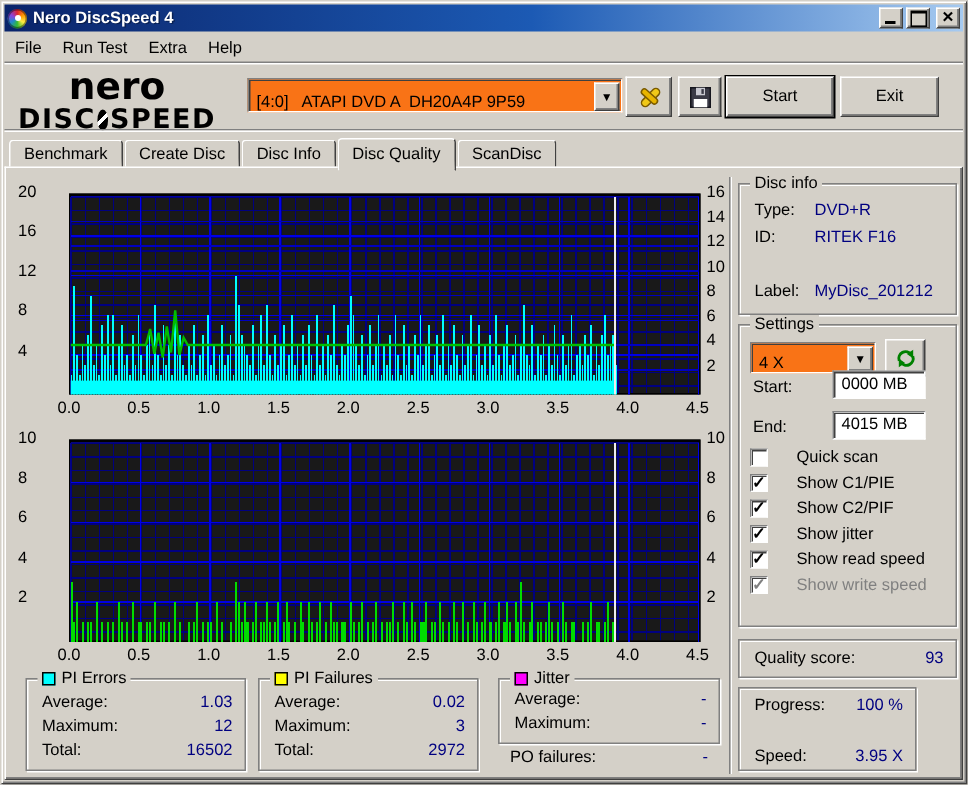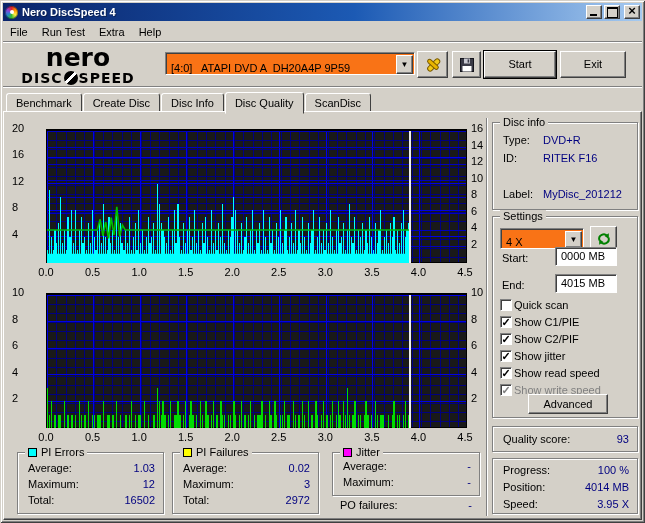--- a/index.html
+++ b/index.html
@@ -30,21 +30,21 @@
   .tb-close::after { content:"×"; position:absolute; left:0; right:0; top:-2px; text-align:center;
                      font-weight:bold; font-size:13px; line-height:14px; }
   
   .menubar { position:absolute; left:3px; top:22px; right:3px; height:19px; display:flex; align-items:center; }
   .menu-item { padding:1px 7px; }
   .groove { position:absolute; left:3px; right:3px; height:2px;
             border-top:1px solid #808080; border-bottom:1px solid #fff; }
   
   .logo { position:absolute; left:12px; top:45px; width:132px; text-align:center; line-height:1; }
   .logo-nero { font-weight:bold; font-size:25px; letter-spacing:0px; font-family:"DejaVu Sans",sans-serif; }
-  .logo-sub { font-weight:bold; font-size:14px; letter-spacing:1px; margin-top:1px;
+  .logo-sub { font-weight:bold; font-size:18px; letter-spacing:1px; margin-top:1px;
               display:flex; align-items:center; justify-content:center; gap:1px; font-family:"DejaVu Sans",sans-serif;}
   .disc-o { display:inline-block; width:14px; height:14px; border-radius:50%;
             background:linear-gradient(135deg,#000 40%,#fff 40%,#fff 56%,#000 56%); }
   .combo { position:absolute; left:165px; top:52px; width:250px; height:23px; background:#f97316;
            border:1px solid; border-color:#808080 #fff #fff #808080;
            box-shadow:inset 1px 1px 0 #404040; display:flex; align-items:flex-end; }
   .combo-text { flex:1; padding-left:5px; white-space:pre; }
   .combo-arrow-btn { width:17px; height:19px; margin-right:1px; background:#D4D0C8; text-align:center;
            border:1px solid; border-color:#fff #404040 #404040 #fff; box-shadow:inset -1px -1px 0 #808080;
            font-size:8px; line-height:18px; }
@@ -75,21 +75,21 @@
   
   .groupbox { position:absolute; border:1px solid #808080; box-shadow:1px 1px 0 #ffffff, inset 1px 1px 0 #ffffff; }
   .gb-title { position:absolute; top:-7px; left:7px; background:#D4D0C8; padding:0 3px; display:flex; align-items:center; gap:4px; }
   .swatch { width:9px; height:9px; border:1px solid #000; display:inline-block; }
   .row { position:absolute; left:10px; right:8px; display:flex; justify-content:space-between; }
   .val { color:#000080; text-align:right; }
   .lab { color:#000; }
   
   .field { position:absolute; background:#fff; border:1px solid; border-color:#808080 #fff #fff #808080;
            box-shadow:inset 1px 1px 0 #404040; padding:2px 0 0 5px; }
-  .cb-row { position:absolute; left:500px; display:flex; align-items:center; gap:2px; height:13px; }
+  .cb-row { position:absolute; left:500px; display:flex; align-items:center; gap:19px; height:13px; }
   .cb-box { width:12px; height:12px; background:#fff; border:1px solid; border-color:#808080 #fff #fff #808080;
             box-shadow:inset 1px 1px 0 #404040; font-size:11px; line-height:11px; text-align:center;
             font-weight:bold; color:#000; }
   .cb-row.disabled .cb-box { color:#808080; }
   .cb-row.disabled .cb-label { color:#808080; }
   .vgroove { position:absolute; width:2px; border-left:1px solid #808080; border-right:1px solid #fff; }
 </style>
 </head>
 <body>
 
@@ -307,37 +307,32 @@
     <span class="cb-label">Show jitter</span>
   </div>
   <div class="cb-row" style="top:366px;z-index:4;">
     <span class="cb-box">✓</span>
     <span class="cb-label">Show read speed</span>
   </div>
   <div class="cb-row disabled" style="top:383px;z-index:4;">
     <span class="cb-box">✓</span>
     <span class="cb-label">Show write speed</span>
   </div>
-  <div class="btn abs" style="left:528px;top:394px;width:80px;height:20px;line-height:18px;z-index:4;">Advanced</div>
 
   <div class="groupbox" style="left:492px;top:426px;width:146px;height:26px;z-index:3;">
     <div class="row" style="top:6px;">
         <span class="lab">Quality score:</span>
         <span class="val">93</span>
       </div>
   </div>
 
-  <div class="groupbox" style="left:492px;top:458px;width:146px;height:56px;z-index:3;">
+  <div class="groupbox" style="left:492px;top:458px;width:119px;height:56px;z-index:3;">
     <div class="row" style="top:5px;">
         <span class="lab">Progress:</span>
         <span class="val">100 %</span>
-      </div>
-    <div class="row" style="top:22px;">
-        <span class="lab">Position:</span>
-        <span class="val">4014 MB</span>
       </div>
     <div class="row" style="top:39px;">
         <span class="lab">Speed:</span>
         <span class="val">3.95 X</span>
       </div>
   </div>
 
   <div class="groupbox" style="left:17px;top:452px;width:147px;height:62px;z-index:3;">
     <span class="gb-title">
         <span class="swatch" style="background: rgb(0, 255, 255);"></span>

